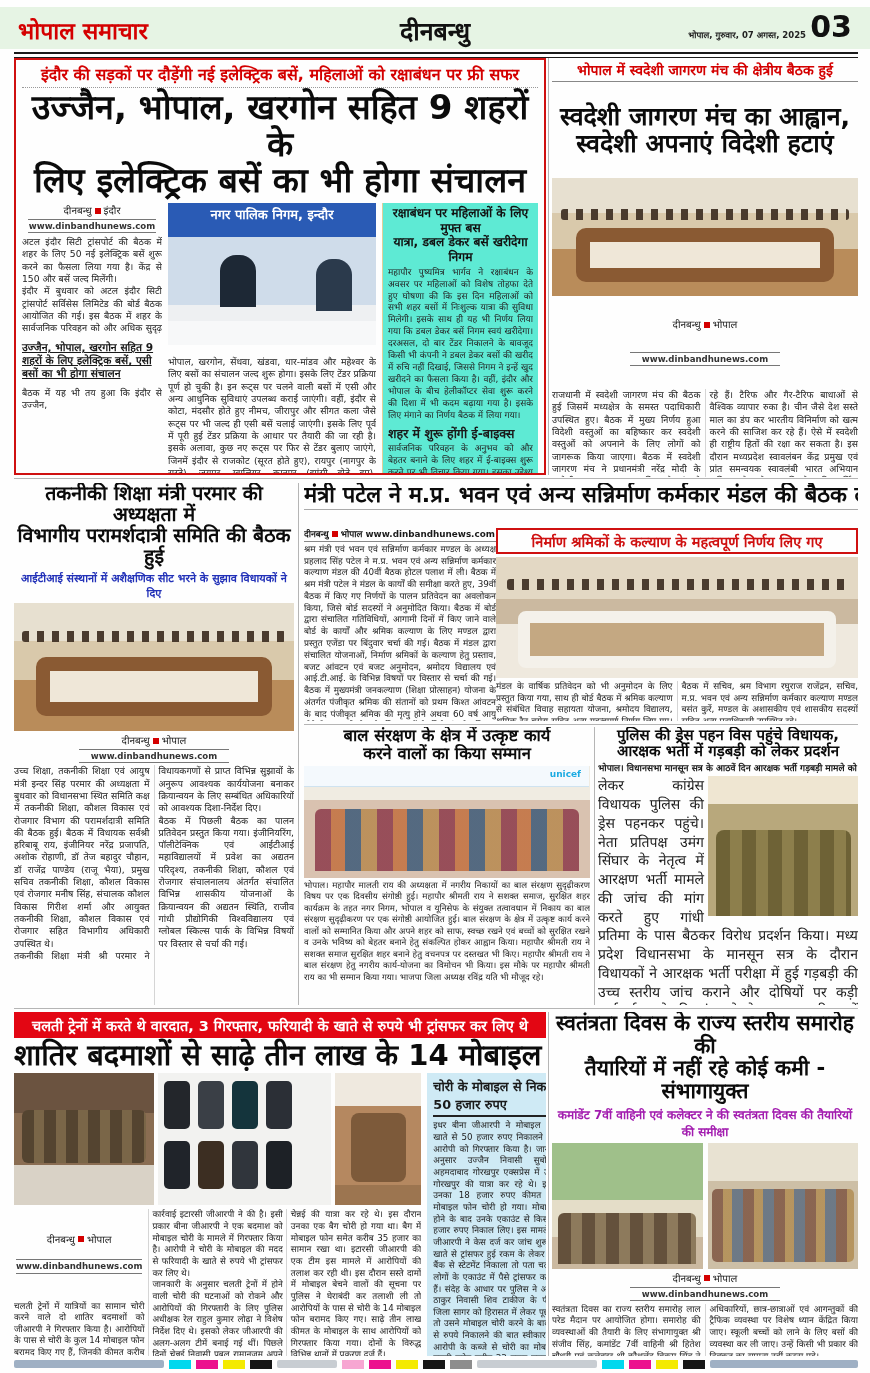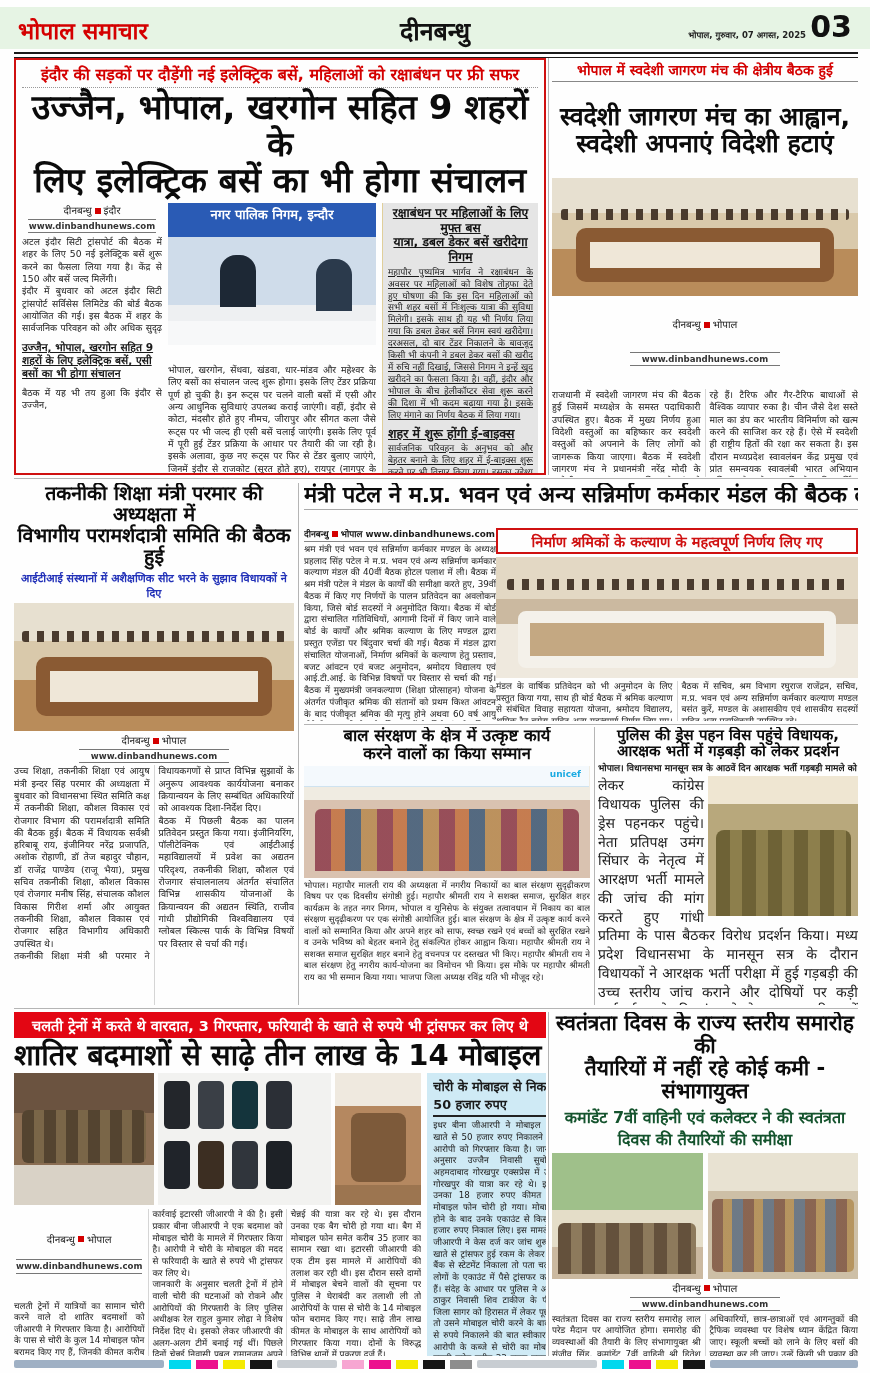--- a/index.html
+++ b/index.html
@@ -55,22 +55,22 @@
   .uni-label{position:absolute;top:3px;right:8px;font-size:9px;font-weight:bold;color:#1cabe2;}
   
   #artA{left:14px;top:58px;width:532px;height:417px;border:2.5px solid #cf1010;padding:3px 6px;box-sizing:border-box;}
   #artA .kicker{font-size:16px;border-bottom:1px dotted #999;padding-bottom:2px;}
   #artA .hl{font-size:34px;margin-top:1px;}
   #a-row{display:flex;gap:6px;margin-top:4px;height:282px;}
   #a-col1{width:140px;flex:none;display:flex;flex-direction:column;}
   #a-col1 .body{flex:1;}
   #a-sub{font-weight:bold;font-size:10.6px;line-height:1.25;text-decoration:underline;margin:6px 0;flex:none;}
   #a-tail{flex:none;height:14px;}
-  #a-mid{width:208px;flex:none;display:flex;flex-direction:column;gap:19px;}
-  #a-box{flex:1;background:#e5e5e5;border-left:1px solid #e0cf9a;padding:3px 5px;overflow:hidden;text-decoration:underline;}
+  #a-mid{width:208px;flex:none;display:flex;flex-direction:column;gap:11px;}
+  #a-box{flex:1;background:#5eead4;border-left:1px solid #e0cf9a;padding:3px 5px;overflow:hidden;}
   #a-box-title{font-weight:bold;font-size:12.2px;line-height:1.2;text-align:center;color:#111;margin-bottom:2px;}
   #a-box .body{font-size:8.9px;}
   #a-box-sub{font-weight:bold;font-size:12.5px;margin:3px 0 1px 0;}
   
   #artB{left:552px;top:60px;width:306px;height:417px;display:flex;flex-direction:column;gap:19px;}
   #artB .kicker{font-size:14px;border-bottom:1px solid #888;padding-bottom:2px;}
   #artB .hl{font-size:25px;margin:2px 0;}
   #artB .body{flex:1;margin-top:2px;}
   
   #artC{left:14px;top:483px;width:280px;height:522px;display:flex;flex-direction:column;}
@@ -106,21 +106,21 @@
   #g-leftzone{flex:1;display:flex;flex-direction:column;gap:4px;}
   #g-photos{display:flex;gap:4px;height:132px;}
   #g-body{flex:1;font-size:8.7px;}
   #g-bylinewrap{break-inside:avoid;text-align:center;margin-bottom:2px;}
   #g-bluebox{width:154px;flex:none;background:#cfeaf5;padding:4px 6px;box-sizing:border-box;overflow:hidden;}
   #g-box-title{font-weight:bold;font-size:12.8px;border-bottom:2px solid #222;padding-bottom:2px;margin-bottom:3px;}
   #g-bluebox .body{font-size:8.7px;}
   
   #artH{left:552px;top:1012px;width:306px;height:344px;display:flex;flex-direction:column;}
   #artH .hl{font-size:21px;}
-  #h-sub{color:#14532d;font-weight:bold;font-size:16px;text-align:center;margin:3px 0;}
+  #h-sub{color:#a21caf;font-weight:bold;font-size:12px;text-align:center;margin:3px 0;}
   #h-photos{display:flex;gap:5px;height:126px;}
   #artH .body{flex:1;font-size:8.8px;margin-top:1px;}
   
   #footer-marks{position:absolute;left:14px;right:12px;bottom:4px;height:10px;display:flex;align-items:center;gap:5px;}
   .fbar{height:8px;background:#9fb0c4;border-radius:2px;}
   .fsq{width:22px;height:9px;flex:none;}
 </style>
 </head>
 <body>
 

